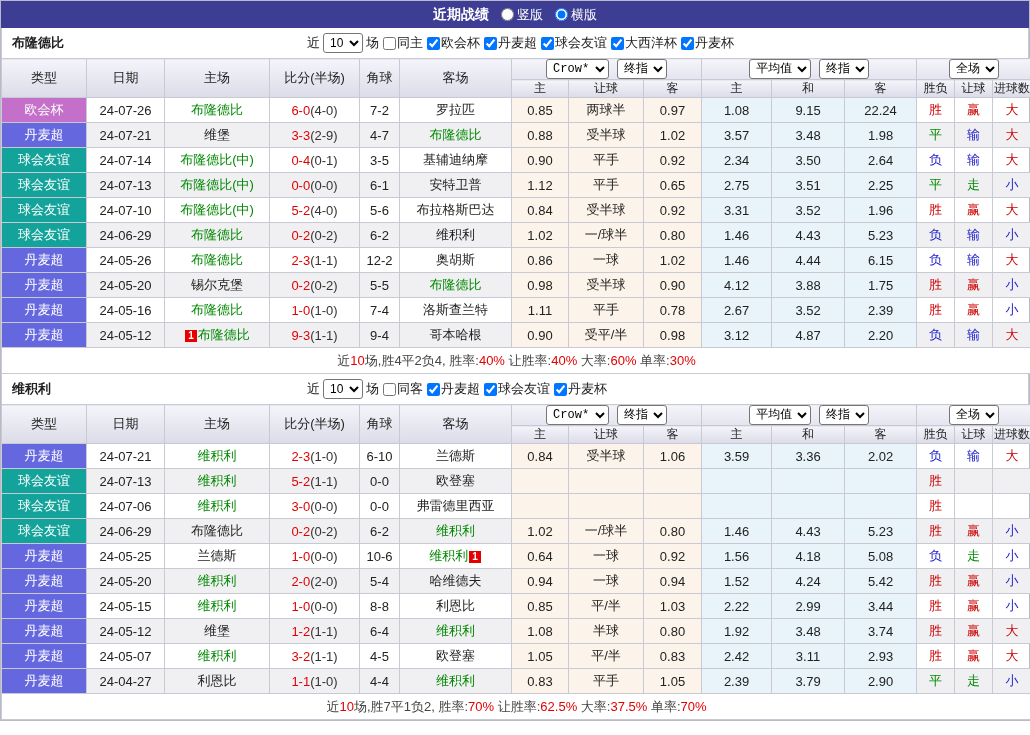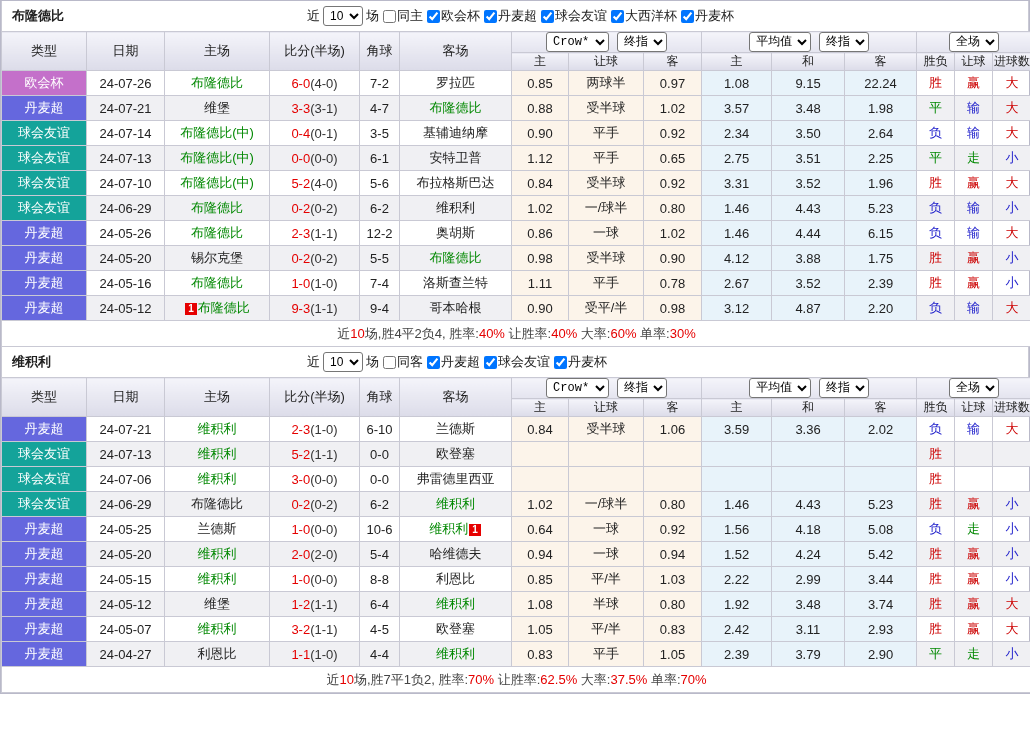--- a/index.html
+++ b/index.html
@@ -59,20 +59,31 @@
   }
   td.res { font-weight:normal; }
   tfoot td { height:26px; text-align:center; font-size:13px; color:#444; background:#fff; }
   tfoot .red { color:#e50000; }
 </style>
 </head>
 <body>
 
 <div class="page">
 
+  <div class="titlebar">
+    <span class="title">近期战绩</span>
+    <label>
+      <input type="radio" name="layout" style="">
+      <span>竖版</span>
+    </label>
+    <label>
+      <input type="radio" name="layout" checked="" style="">
+      <span>横版</span>
+    </label>
+  </div>
 
   <div class="controls">
     <span class="team">布隆德比</span>
     <span class="filterbox" id="filters-0">
         <span>近</span>
         <select><option>10</option></select>
         <span>场</span>
         <label>
           <input type="checkbox" style="">
           <span>同主</span>
@@ -165,21 +176,21 @@
           <td class="avg">9.15</td>
           <td class="avg">22.24</td>
           <td class="res pl" style="color: rgb(204, 0, 0);">胜</td>
           <td class="res pl" style="color: rgb(204, 0, 0);">赢</td>
           <td class="res pl" style="color: rgb(204, 0, 0);">大</td>
         </tr>
         <tr class="alt">
           <td class="type" style="background: rgb(101, 103, 222);">丹麦超</td>
           <td class="pl">24-07-21</td>
           <td class="pl"><span>维堡</span></td>
-          <td class="pl"><span class="score">3-3</span><span class="half">(3-1)</span></td>
+          <td class="pl"><span class="score">3-3</span><span class="half">(2-9)</span></td>
           <td class="pl">4-7</td>
           <td class="pl"><span class="focus">布隆德比</span></td>
           <td class="odds">0.88</td>
           <td class="odds">受半球</td>
           <td class="odds">1.02</td>
           <td class="avg">3.57</td>
           <td class="avg">3.48</td>
           <td class="avg">1.98</td>
           <td class="res pl" style="color: rgb(0, 136, 0);">平</td>
           <td class="res pl" style="color: rgb(34, 34, 204);">输</td>

